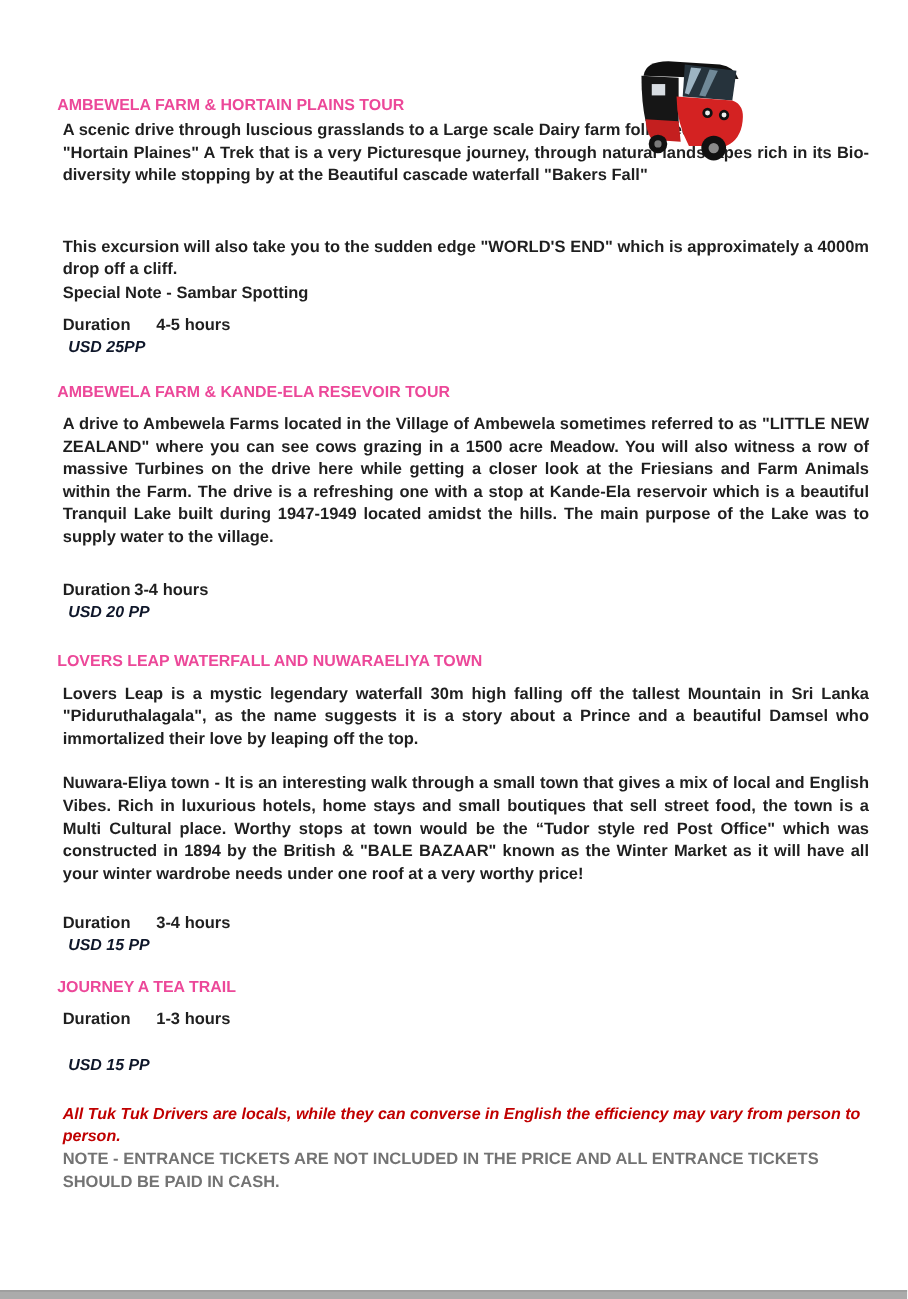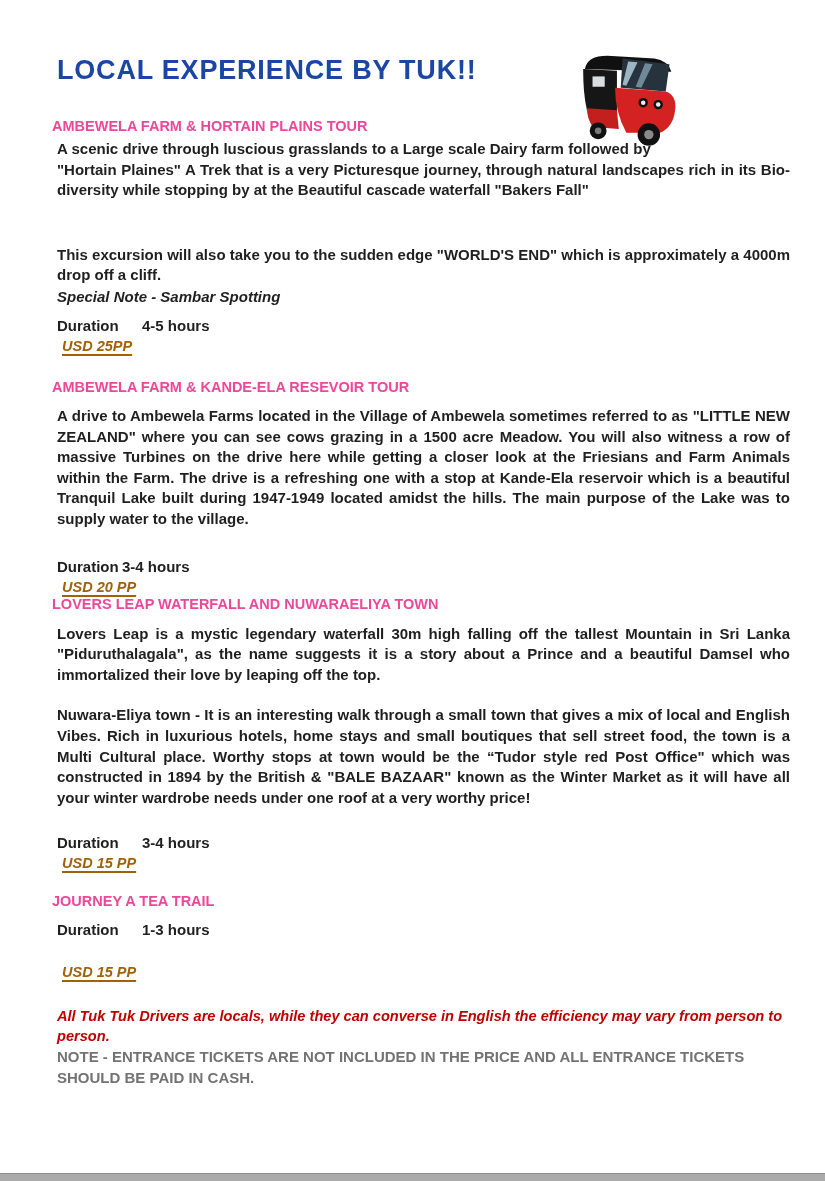--- a/index.html
+++ b/index.html
@@ -36,36 +36,34 @@
     font-size:15px;
     line-height:20.6px;
     text-align:justify;
     font-weight:bold;
   }
   .img-gap { display:inline-block; width:135px; height:1px; }
 
   .special-note {
     margin:0;
     font-size:15px;
-    font-style:italic;
     font-weight:bold;
   }
 
   .duration-row { display:flex; font-size:15px; font-weight:bold; }
   .duration-label { width:85px; flex:none; }
   .duration-row.narrow .duration-label { width:65px; }
 
   .price {
     display:inline-block;
     margin-left:5px;
-    color:#a16207;
+    color:#0f172a;
     font-size:14.5px;
     font-style:italic;
     font-weight:bold;
-    text-decoration:underline;
     text-decoration-thickness:1.5px;
     text-underline-offset:3px;
   }
 
   .footer-note-italic {
     margin:0;
     color:#c00000;
     font-size:14.6px;
     line-height:20px;
     font-style:italic;
@@ -115,21 +113,20 @@
         <circle cx="94" cy="62" r="2.4" fill="#eeeeee"></circle>
       <circle cx="84" cy="94" r="12" fill="#111"></circle>
         <circle cx="84" cy="94" r="5" fill="#8a8a8a"></circle>
       <circle cx="30" cy="90" r="9" fill="#111"></circle>
         <circle cx="30" cy="90" r="3.5" fill="#7a7a7a"></circle>
     </svg>
   </span>
 
   <div class="content">
 
-    <h1 class="doc-title">LOCAL EXPERIENCE BY TUK!!</h1>
 
     <section>
       <h2 class="section-heading" style="margin-top:33px">AMBEWELA FARM &amp; HORTAIN PLAINS TOUR</h2>
       <p class="body-par" style="margin-top:5px"><span>A scenic drive through luscious grasslands to a Large scale Dairy farm followed by</span> <span class="img-gap"></span> <span>"Hortain Plaines" A Trek that is a very Picturesque journey, through natural landscapes rich in its Bio-diversity while stopping by at the Beautiful cascade waterfall "Bakers Fall"</span></p>
       <p class="body-par" style="margin-top:44px">This excursion will also take you to the sudden edge "WORLD'S END" which is approximately a 4000m drop off a cliff.</p>
       <p class="special-note" style="margin-top:2px">Special Note - Sambar Spotting</p>
       <div class="duration-row" style="margin-top:12px">
         <span class="duration-label">Duration</span>
         <span>4-5 hours</span>
       </div>
@@ -140,21 +137,21 @@
       <h2 class="section-heading" style="margin-top:24px">AMBEWELA FARM &amp; KANDE-ELA RESEVOIR TOUR</h2>
       <p class="body-par" style="margin-top:11px">A drive to Ambewela Farms located in the Village of Ambewela sometimes referred to as "LITTLE NEW ZEALAND" where you can see cows grazing in a 1500 acre Meadow. You will also witness a row of massive Turbines on the drive here while getting a closer look at the Friesians and Farm Animals within the Farm. The drive is a refreshing one with a stop at Kande-Ela reservoir which is a beautiful Tranquil Lake built during 1947-1949 located amidst the hills. The main purpose of the Lake was to supply water to the village.</p>
       <div class="duration-row narrow" style="margin-top:28px">
         <span class="duration-label">Duration</span>
         <span>3-4 hours</span>
       </div>
       <span class="price" style="margin-top:4px">USD 20 PP</span>
     </section>
 
     <section>
-      <h2 class="section-heading" style="">LOVERS LEAP WATERFALL AND NUWARAELIYA TOWN</h2>
+      <h2 class="section-heading" style="margin-top:27px">LOVERS LEAP WATERFALL AND NUWARAELIYA TOWN</h2>
       <p class="body-par" style="margin-top:12px">Lovers Leap is a mystic legendary waterfall 30m high falling off the tallest Mountain in Sri Lanka "Piduruthalagala", as the name suggests it is a story about a Prince and a beautiful Damsel who immortalized their love by leaping off the top.</p>
       <p class="body-par" style="margin-top:20px">Nuwara-Eliya town - It is an interesting walk through a small town that gives a mix of local and English Vibes. Rich in luxurious hotels, home stays and small boutiques that sell street food, the town is a Multi Cultural place. Worthy stops at town would be the “Tudor style red Post Office" which was constructed in 1894 by the British &amp; "BALE BAZAAR" known as the Winter Market as it will have all your winter wardrobe needs under one roof at a very worthy price!</p>
       <div class="duration-row" style="margin-top:26px">
         <span class="duration-label">Duration</span>
         <span>3-4 hours</span>
       </div>
       <span class="price" style="margin-top:4px">USD 15 PP</span>
     </section>
 
     <section>

